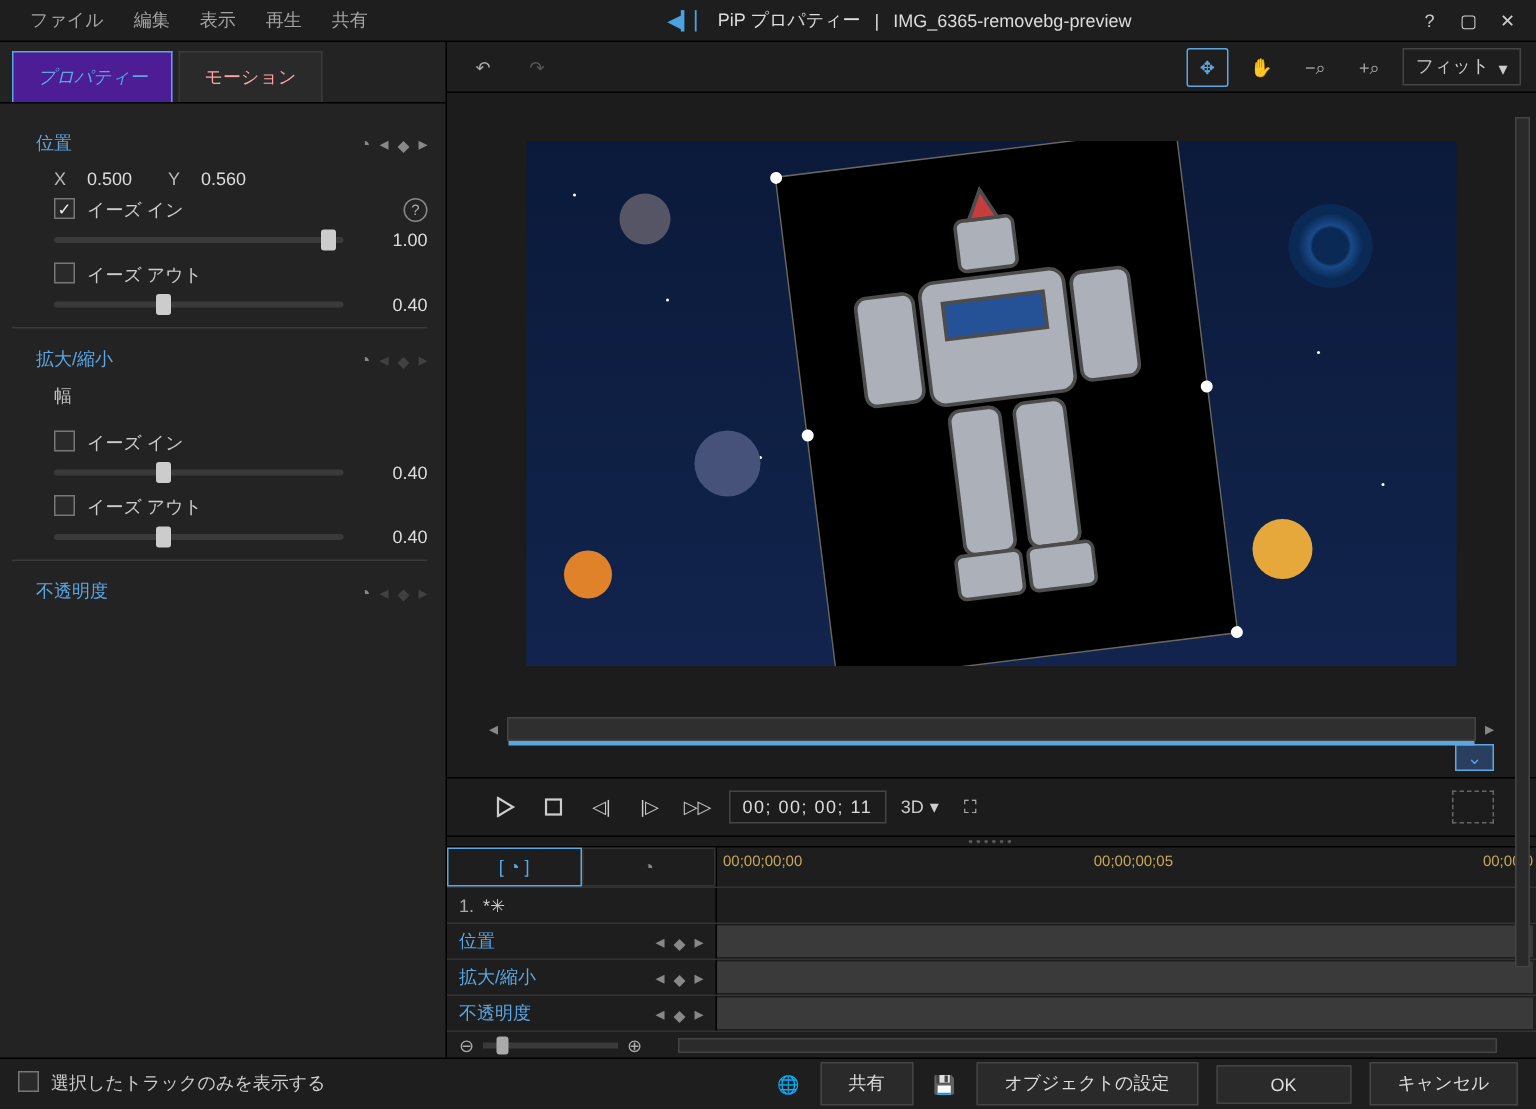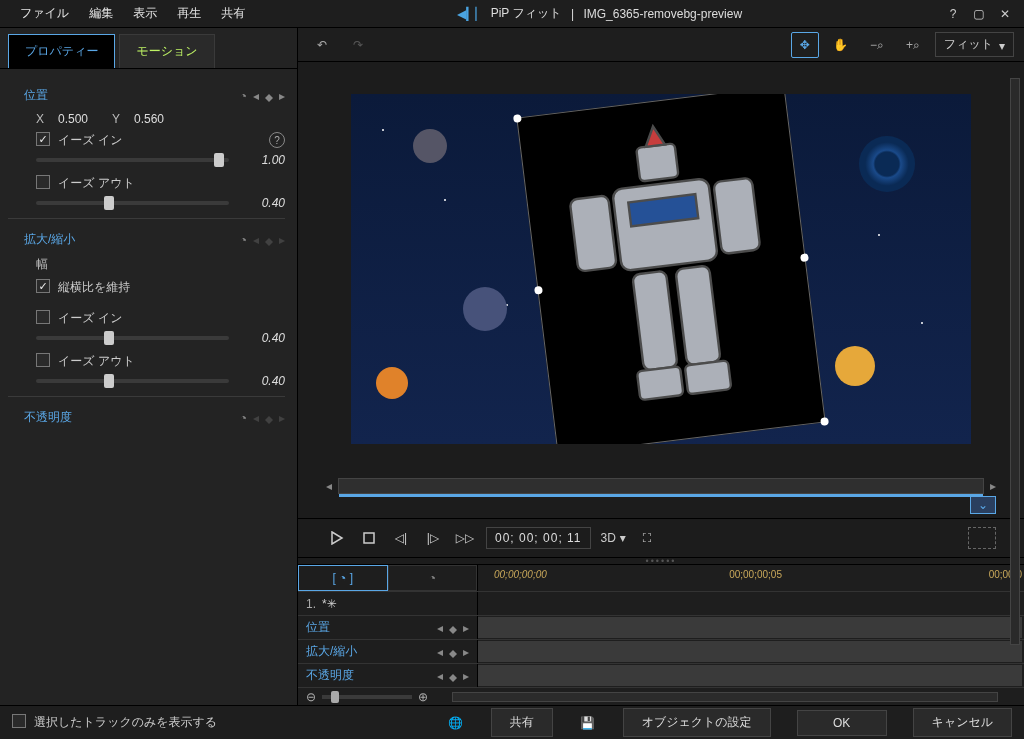--- a/index.html
+++ b/index.html
@@ -1,50 +1,50 @@
 <!DOCTYPE html>
 <html><head>
 <meta charset="utf-8">
 <style>
 * { margin: 0; padding: 0; box-sizing: border-box; font-family: "Meiryo", "Yu Gothic", sans-serif; }
 body { background: #1a1a1a; color: #ccc; font-size: 12px; width: 1024px; height: 739px; overflow: hidden; }
 
 
 .menubar { display: flex; align-items: center; height: 28px; padding: 0 10px; background: #1e1e1e; border-bottom: 1px solid #000; }
-.menubar .menu { padding: 4px 10px; color: #e5e5e5; cursor: pointer; text-align: right; }
+.menubar .menu { padding: 4px 10px; color: #a3a3a3; cursor: pointer; text-align: right; }
 .menubar .title { flex: 1; text-align: center; color: #ddd; display: flex; align-items: center; justify-content: center; gap: 6px; }
 .menubar .win-controls { display: flex; gap: 8px; }
 .win-btn { width: 18px; height: 18px; display: flex; align-items: center; justify-content: center; color: #ccc; }
 
 
 .body-row { display: flex; height: calc(100% - 28px - 34px); }
 .left-panel { width: 298px; background: #232323; border-right: 1px solid #000; display: flex; flex-direction: column; }
 .right-panel { flex: 1; display: flex; flex-direction: column; background: #1c1c1c; }
 
 
 .tabs { display: flex; border-bottom: 1px solid #000; padding: 6px 8px 0; gap: 4px; }
-.tab { padding: 8px 16px; background: #2a2a2a; border: 1px solid #3a3a3a; border-bottom: none; color: #bef264; cursor: pointer; }
-.tab.active { background: #000000; color: #5aa7e6; border-color: #5aa7e6; }
+.tab { padding: 8px 16px; background: #2a2a2a; border: 1px solid #3a3a3a; border-bottom: none; color: #fca5a5; cursor: pointer; }
+.tab.active { background: #4c1d95; color: #5aa7e6; border-color: #5aa7e6; font-style: italic; }
 
 
 .left-scroll { flex: 1; overflow-y: auto; padding: 8px 12px 8px 8px; }
 .section-head { display: flex; align-items: center; padding: 6px 4px; color: #ddd; gap: 6px; }
 .section-head .tri { width: 0; height: 0; border-left: 5px solid #ccc; border-top: 4px solid transparent; border-bottom: 4px solid transparent; transform: rotate(90deg); }
 .group { margin: 6px 0 8px 16px; }
 .group-header { display: flex; align-items: center; justify-content: space-between; color: #5aa7e6; padding: 4px 0; }
 .kf-icons { display: flex; gap: 6px; align-items: center; color: #888; }
 .kf-icons .dim { opacity: .3; }
 .row { display: flex; align-items: center; gap: 8px; margin: 4px 0 4px 12px; }
 .lbl { color: #bbb; width: 14px; }
 .num { color: #ddd; min-width: 46px; text-align: left; }
 .sub-lbl { color: #bbb; margin-left: 12px; margin-top: 4px; }
 .slider-row { display: flex; align-items: center; gap: 10px; margin: 4px 0 8px 12px; }
 .slider { flex: 1; height: 4px; background: #3a3a3a; position: relative; border-radius: 2px; }
 .slider .thumb { position: absolute; top: -5px; width: 10px; height: 14px; background: #ccc; border-radius: 2px; }
-.val { width: 46px; text-align: right; color: #ddd; font-style: italic; }
+.val { width: 46px; text-align: right; color: #ddd; }
 .chk-row { display: flex; align-items: flex-start; gap: 8px; margin: 6px 0 2px 12px; }
 .chk { width: 14px; height: 14px; border: 1px solid #777; background: #2a2a2a; display: inline-flex; align-items: center; justify-content: center; }
 .chk.checked::after { content: "✓"; color: #eee; font-size: 11px; }
 .help-icon { width: 16px; height: 16px; border: 1px solid #888; border-radius: 50%; display: inline-flex; align-items: center; justify-content: center; font-size: 10px; color: #aaa; margin-left: auto; }
 hr.sep { border: none; border-top: 1px solid #3a3a3a; margin: 8px 0; }
 
 
 .rtoolbar { display: flex; align-items: center; height: 34px; background: #1e1e1e; border-bottom: 1px solid #000; padding: 0 10px; gap: 8px; }
 .rtoolbar .spacer { flex: 1; }
 .tbtn { width: 28px; height: 26px; display: flex; align-items: center; justify-content: center; border: 1px solid transparent; color: #aaa; border-radius: 2px; }
@@ -90,21 +90,21 @@
 .tlk { color: #aaa; }
 .tl-body { flex: 1; position: relative; }
 .clip-main { position: absolute; left: 0; right: 2px; top: 1px; bottom: 1px; background: #5a9a91; border: 1px solid #8ec; padding: 2px 6px; color: #0e2a27; font-size: 11px; }
 .prop-body { position: absolute; left: 0; right: 2px; top: 1px; bottom: 1px; background: #3a3a3a; }
 .tl-zoom { display: flex; align-items: center; gap: 6px; padding: 2px 8px; height: 18px; color: #aaa; border-top: 1px solid #333; }
 .zoom-track { width: 90px; height: 4px; background: #3a3a3a; position: relative; }
 .zoom-track .zt { position: absolute; top: -4px; width: 8px; height: 12px; background: #aaa; border-radius: 2px; }
 .tl-hscroll { flex: 1; height: 10px; background: #2b2b2b; border: 1px solid #444; margin: 0 18px; position: relative; }
 
 
-.footer { position: absolute; bottom: 0; left: 0; right: 0; height: 34px; background: #1e1e1e; border-top: 1px solid #000; display: flex; align-items: center; padding: 0 12px; gap: 26px; }
+.footer { position: absolute; bottom: 0; left: 0; right: 0; height: 34px; background: #1e1e1e; border-top: 1px solid #000; display: flex; align-items: center; padding: 0 12px; gap: 12px; }
 .footer .chk-row { margin: 0; }
 .footer .spacer { flex: 1; }
 .fbtn { border: 1px solid #444; background: #2a2a2a; padding: 5px 18px; color: #ddd; display: flex; align-items: center; gap: 6px; }
 .ficon { width: 18px; height: 18px; display: flex; align-items: center; justify-content: center; color: #bbb; }
 
 
 .dia { width: 0; height: 0; border: 4px solid transparent; border-bottom-color: #888; position: relative; top: -2px; }
 .dia::after { content: ""; position: absolute; left: -4px; top: 4px; border: 4px solid transparent; border-top-color: #888; }
 .chev-l, .chev-r { color: #888; }
 svg { display: block; }
@@ -114,21 +114,21 @@
 <body>
 
 <div class="menubar">
   <div class="menu">ファイル</div>
   <div class="menu">編集</div>
   <div class="menu">表示</div>
   <div class="menu">再生</div>
   <div class="menu">共有</div>
   <div class="title">
     <span style="color:#4aa3e0;">◀▎▏</span>
-    <span>PiP フィット</span>
+    <span>PiP プロパティー</span>
     <span>&nbsp;|&nbsp;</span>
     <span>IMG_6365-removebg-preview</span>
   </div>
   <div class="win-controls">
     <div class="win-btn">?</div>
     <div class="win-btn">▢</div>
     <div class="win-btn">✕</div>
   </div>
 </div>
 
@@ -188,24 +188,20 @@
         <div class="group-header">
           <span style="color:#5aa7e6;">拡大/縮小</span>
           <span class="kf-icons">
             <span>◔</span>
             <span class="chev-l dim">◂</span>
             <span class="dia dim"></span>
             <span class="chev-r dim">▸</span>
           </span>
         </div>
         <div class="sub-lbl">幅</div>
-        <div class="chk-row">
-          <span class="chk checked"></span>
-          <span>縦横比を維持</span>
-        </div>
 
         <div class="chk-row" style="margin-top:14px;">
           <span class="chk"></span>
           <span>イーズ イン</span>
         </div>
         <div class="slider-row">
           <div class="slider">
               <div class="thumb" style="left:35%;"></div>
             </div>
           <span class="val">0.40</span>
@@ -339,21 +335,21 @@
     </div>
     <div class="grip">••••••</div>
 
     <div class="timeline">
       <div class="tl-header">
         <div class="tl-left">
           <div class="tl-mode active">[ ◔ ]</div>
           <div class="tl-mode">◔</div>
         </div>
         <div class="tl-ruler">
-          <span class="tick" style="left:16px;font-style:italic;">00;00;00;00</span>
+          <span class="tick" style="left:4px;">00;00;00;00</span>
           <span class="tick" style="left:46%;">00;00;00;05</span>
           <span class="tick" style="right:2px;">00;00;0</span>
         </div>
       </div>
       <div class="tl-track">
         <div class="tl-track-head">
           <span class="tlk">1.</span>
           <span>*✳</span>
         </div>
       </div>

